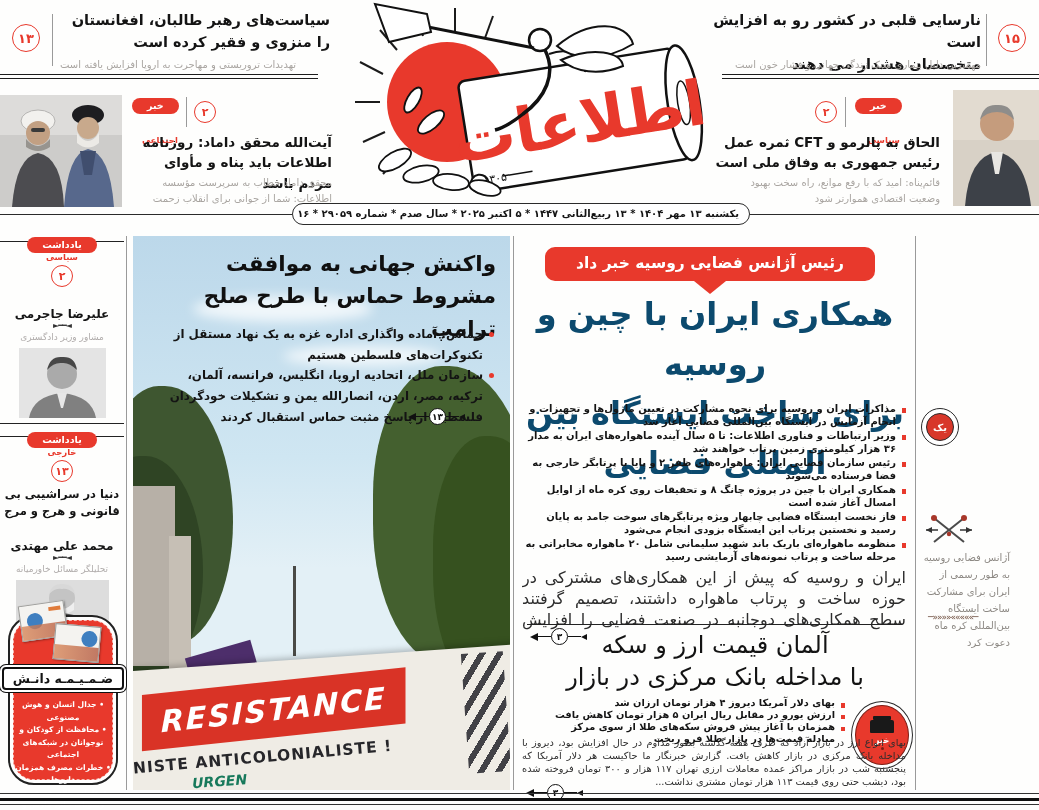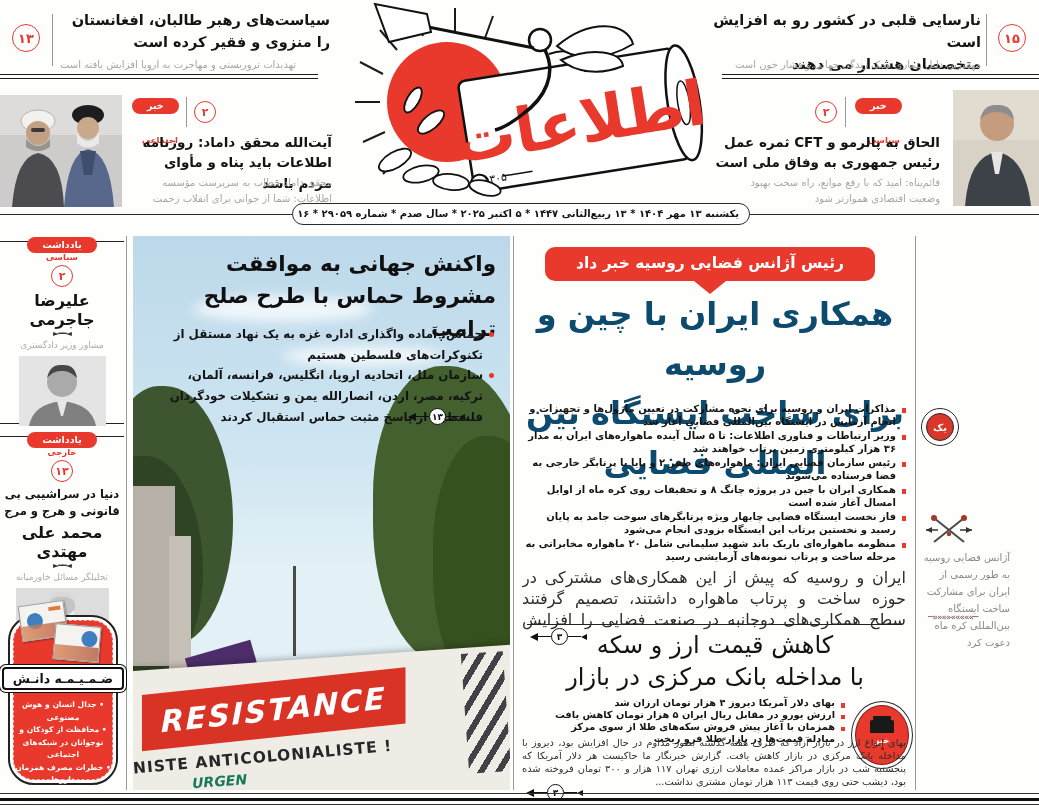--- a/index.html
+++ b/index.html
@@ -34,21 +34,21 @@
                    font-size:10px; font-weight:bold; text-align:center; line-height:20px;
                    white-space:nowrap; overflow:hidden; padding:0 10px; }
   .hline { height:1px; background:#2b2b2b; }
 
   
   .note { position:absolute; left:0; width:124px; text-align:center; }
   .note-badge-row { position:relative; height:18px; }
   .note-badge-row::before { content:""; position:absolute; top:8px; left:0; right:0; height:1px; background:#222; }
   .note-badge-row .badge { position:relative; }
   .note-title { font-weight:bold; font-size:11.5px; line-height:1.45; padding:0 4px; }
-  .note-author { font-weight:bold; font-size:16px; margin-top:4px; }
+  .note-author { font-weight:bold; font-size:12px; margin-top:20px; }
   .note-orn { font-size:8px; color:#333; letter-spacing:-1px; line-height:1; margin-top:1px;}
   .note-role { color:#b0acab; font-size:9px; margin-top:2px; }
   .note-photo { margin:6px auto 0; filter:grayscale(1); }
 
   
   .promo { position:absolute; left:8px; top:615px; width:110px; height:170px;
            border:2px solid #222; border-radius:26px; padding:3px; background:#fff; }
   .promo-inner { width:100%; height:100%; background:#e8392c; border-radius:21px; border:1.5px dashed #f6b9b2; position:relative; }
   .promo-title { position:absolute; left:-8px; right:-8px; top:50px; background:#fff;
                  border:2px solid #111; border-radius:4px; box-shadow:0 0 0 2px #fff, 0 0 0 3px #111;
@@ -421,21 +421,21 @@
       <polygon points="0,18 6,15 6,21" fill="#333"></polygon>
         <polygon points="46,18 40,15 40,21" fill="#333"></polygon>
       <circle cx="23" cy="22" r="2.2" fill="#a8372a"></circle>
     </svg>
   </div>
   <div class="pullquote">آژانس فضایی روسیه به طور رسمی از ایران برای مشارکت ساخت ایستگاه بین‌المللی کره ماه دعوت کرد</div>
   <div class="pq-orn">─»»»»«««««─</div>
 
   <div class="sect-rule" style="top:624px;"></div>
   <div class="cur-head">
-    <div>کاهش قیمت ارز و سکه</div>
+    <div>آلمان قیمت ارز و سکه</div>
     <div>با مداخله بانک مرکزی در بازار</div>
   </div>
   <div class="stamp-oval">
     <div class="inner">
       <div class="typewriter"></div>
       <div class="lbl">خبر</div>
       <div class="dot"></div>
     </div>
   </div>
   <div class="cur-bullets bullets-sq">

